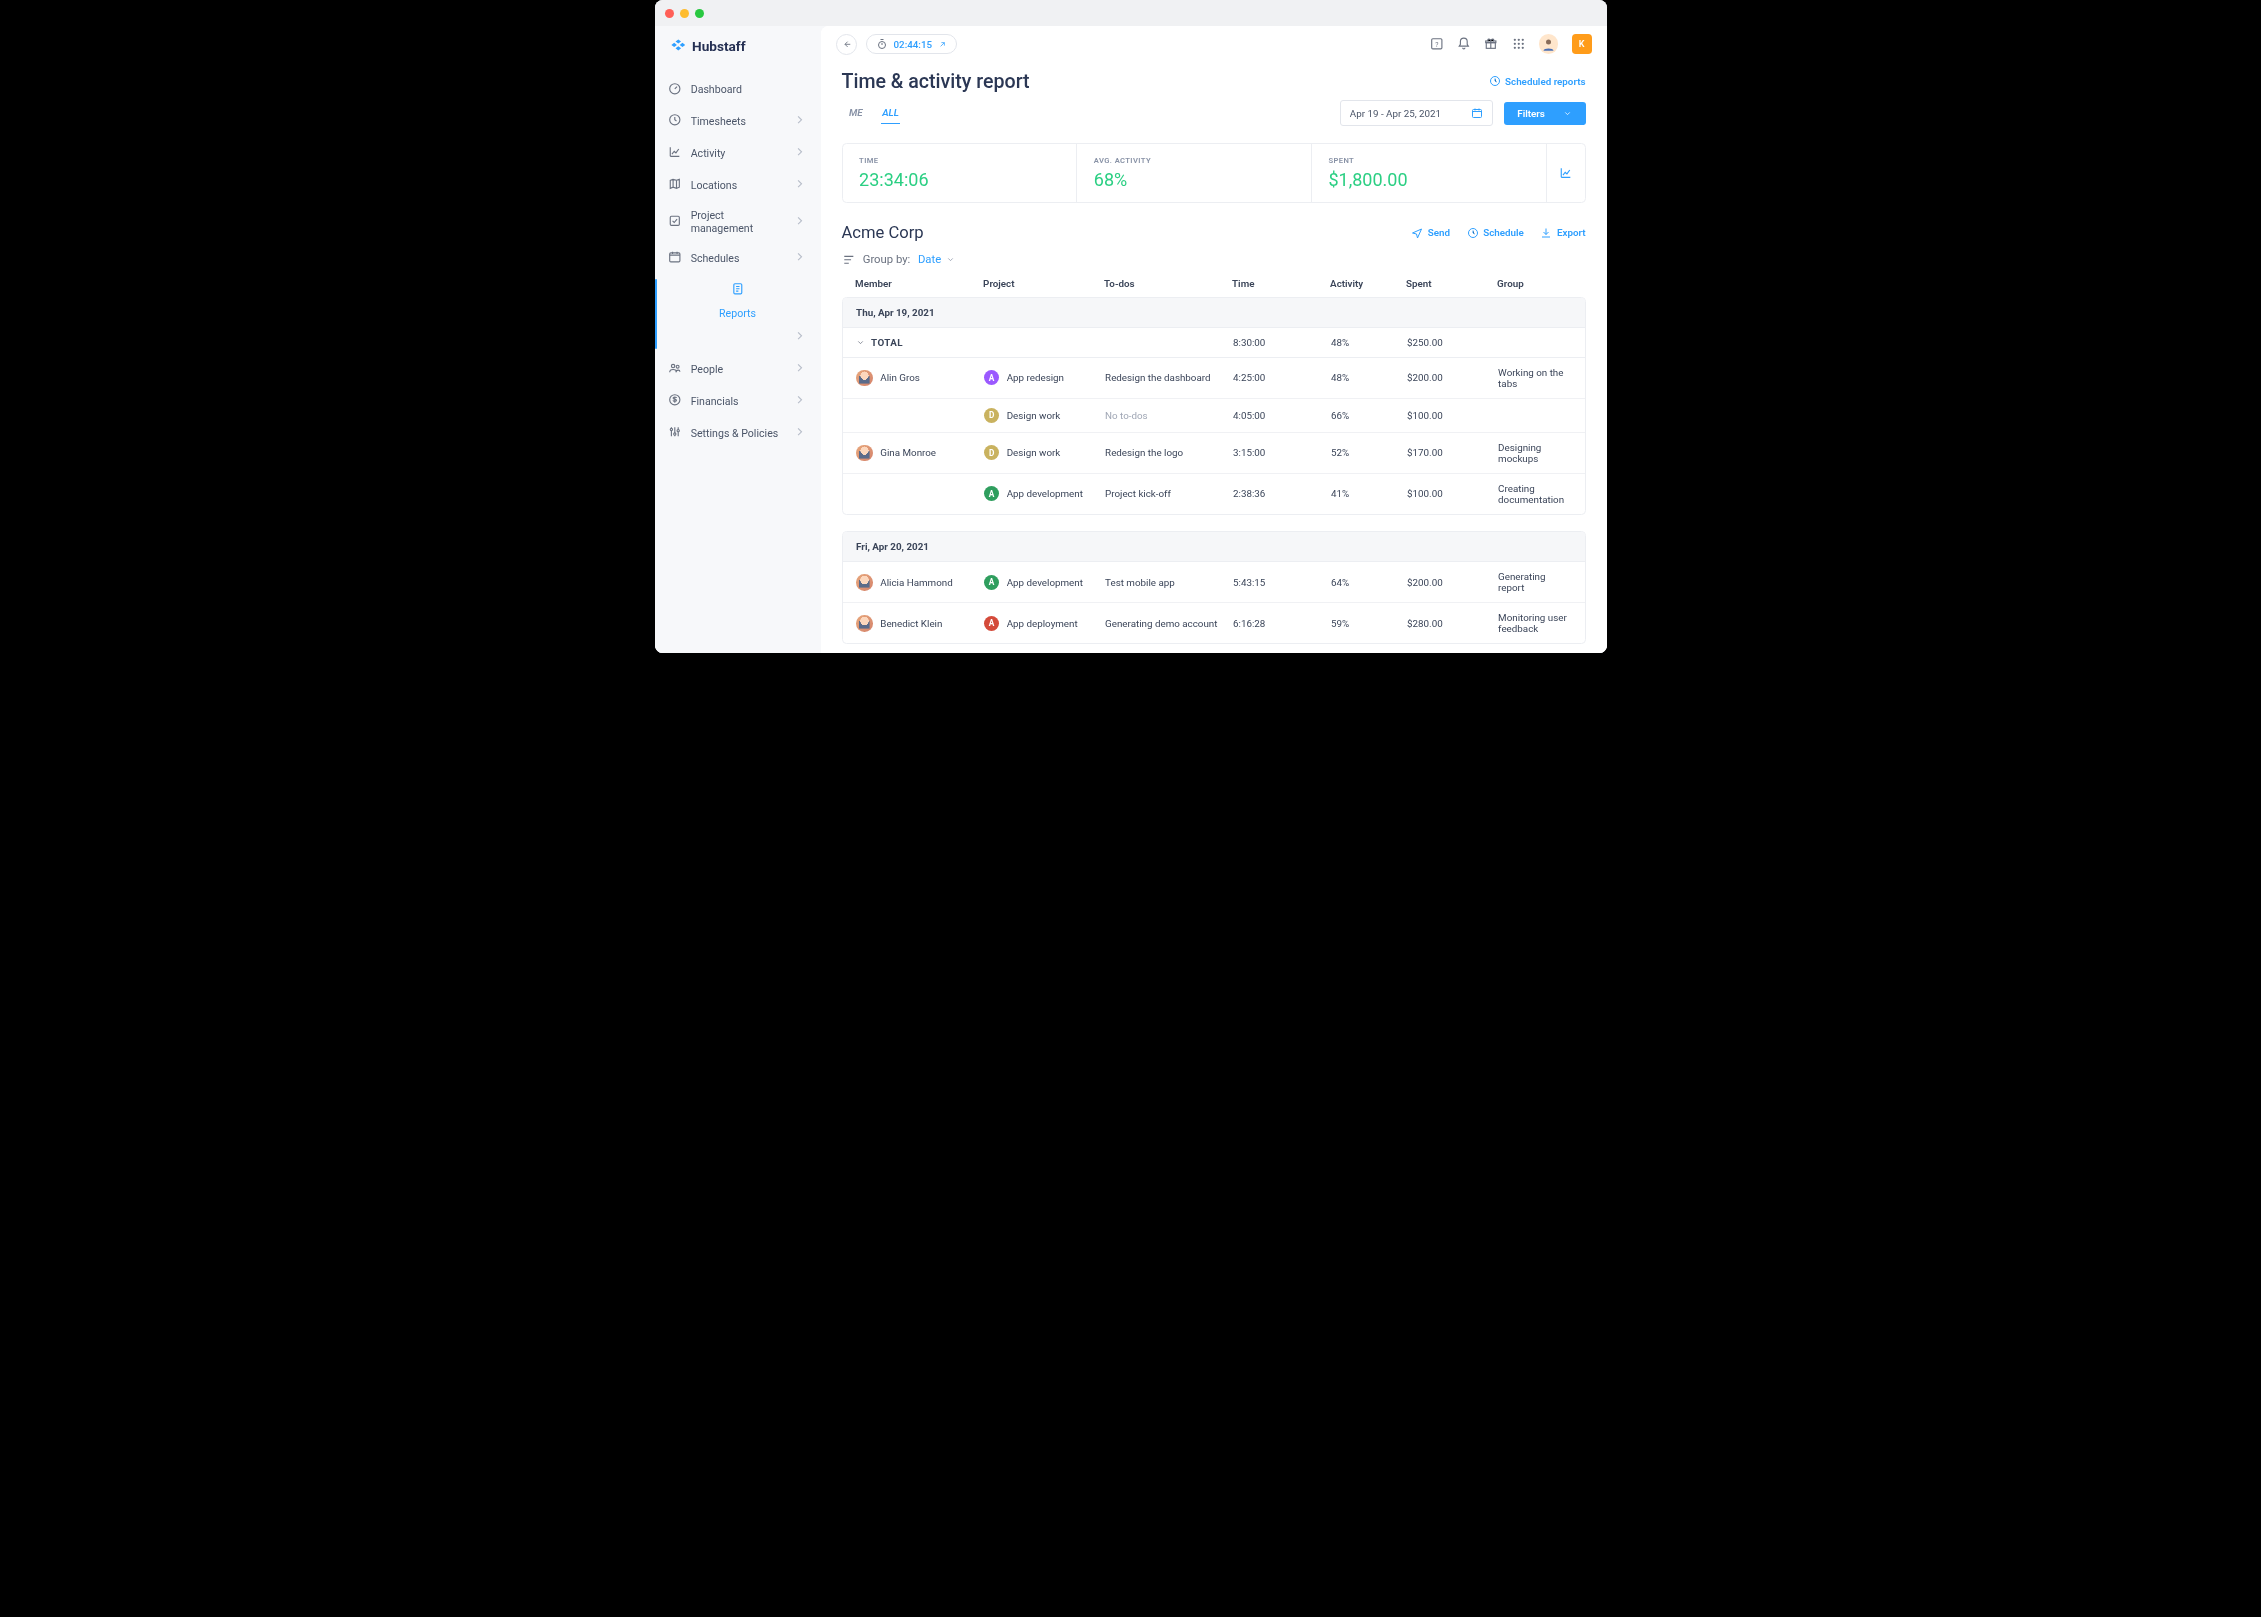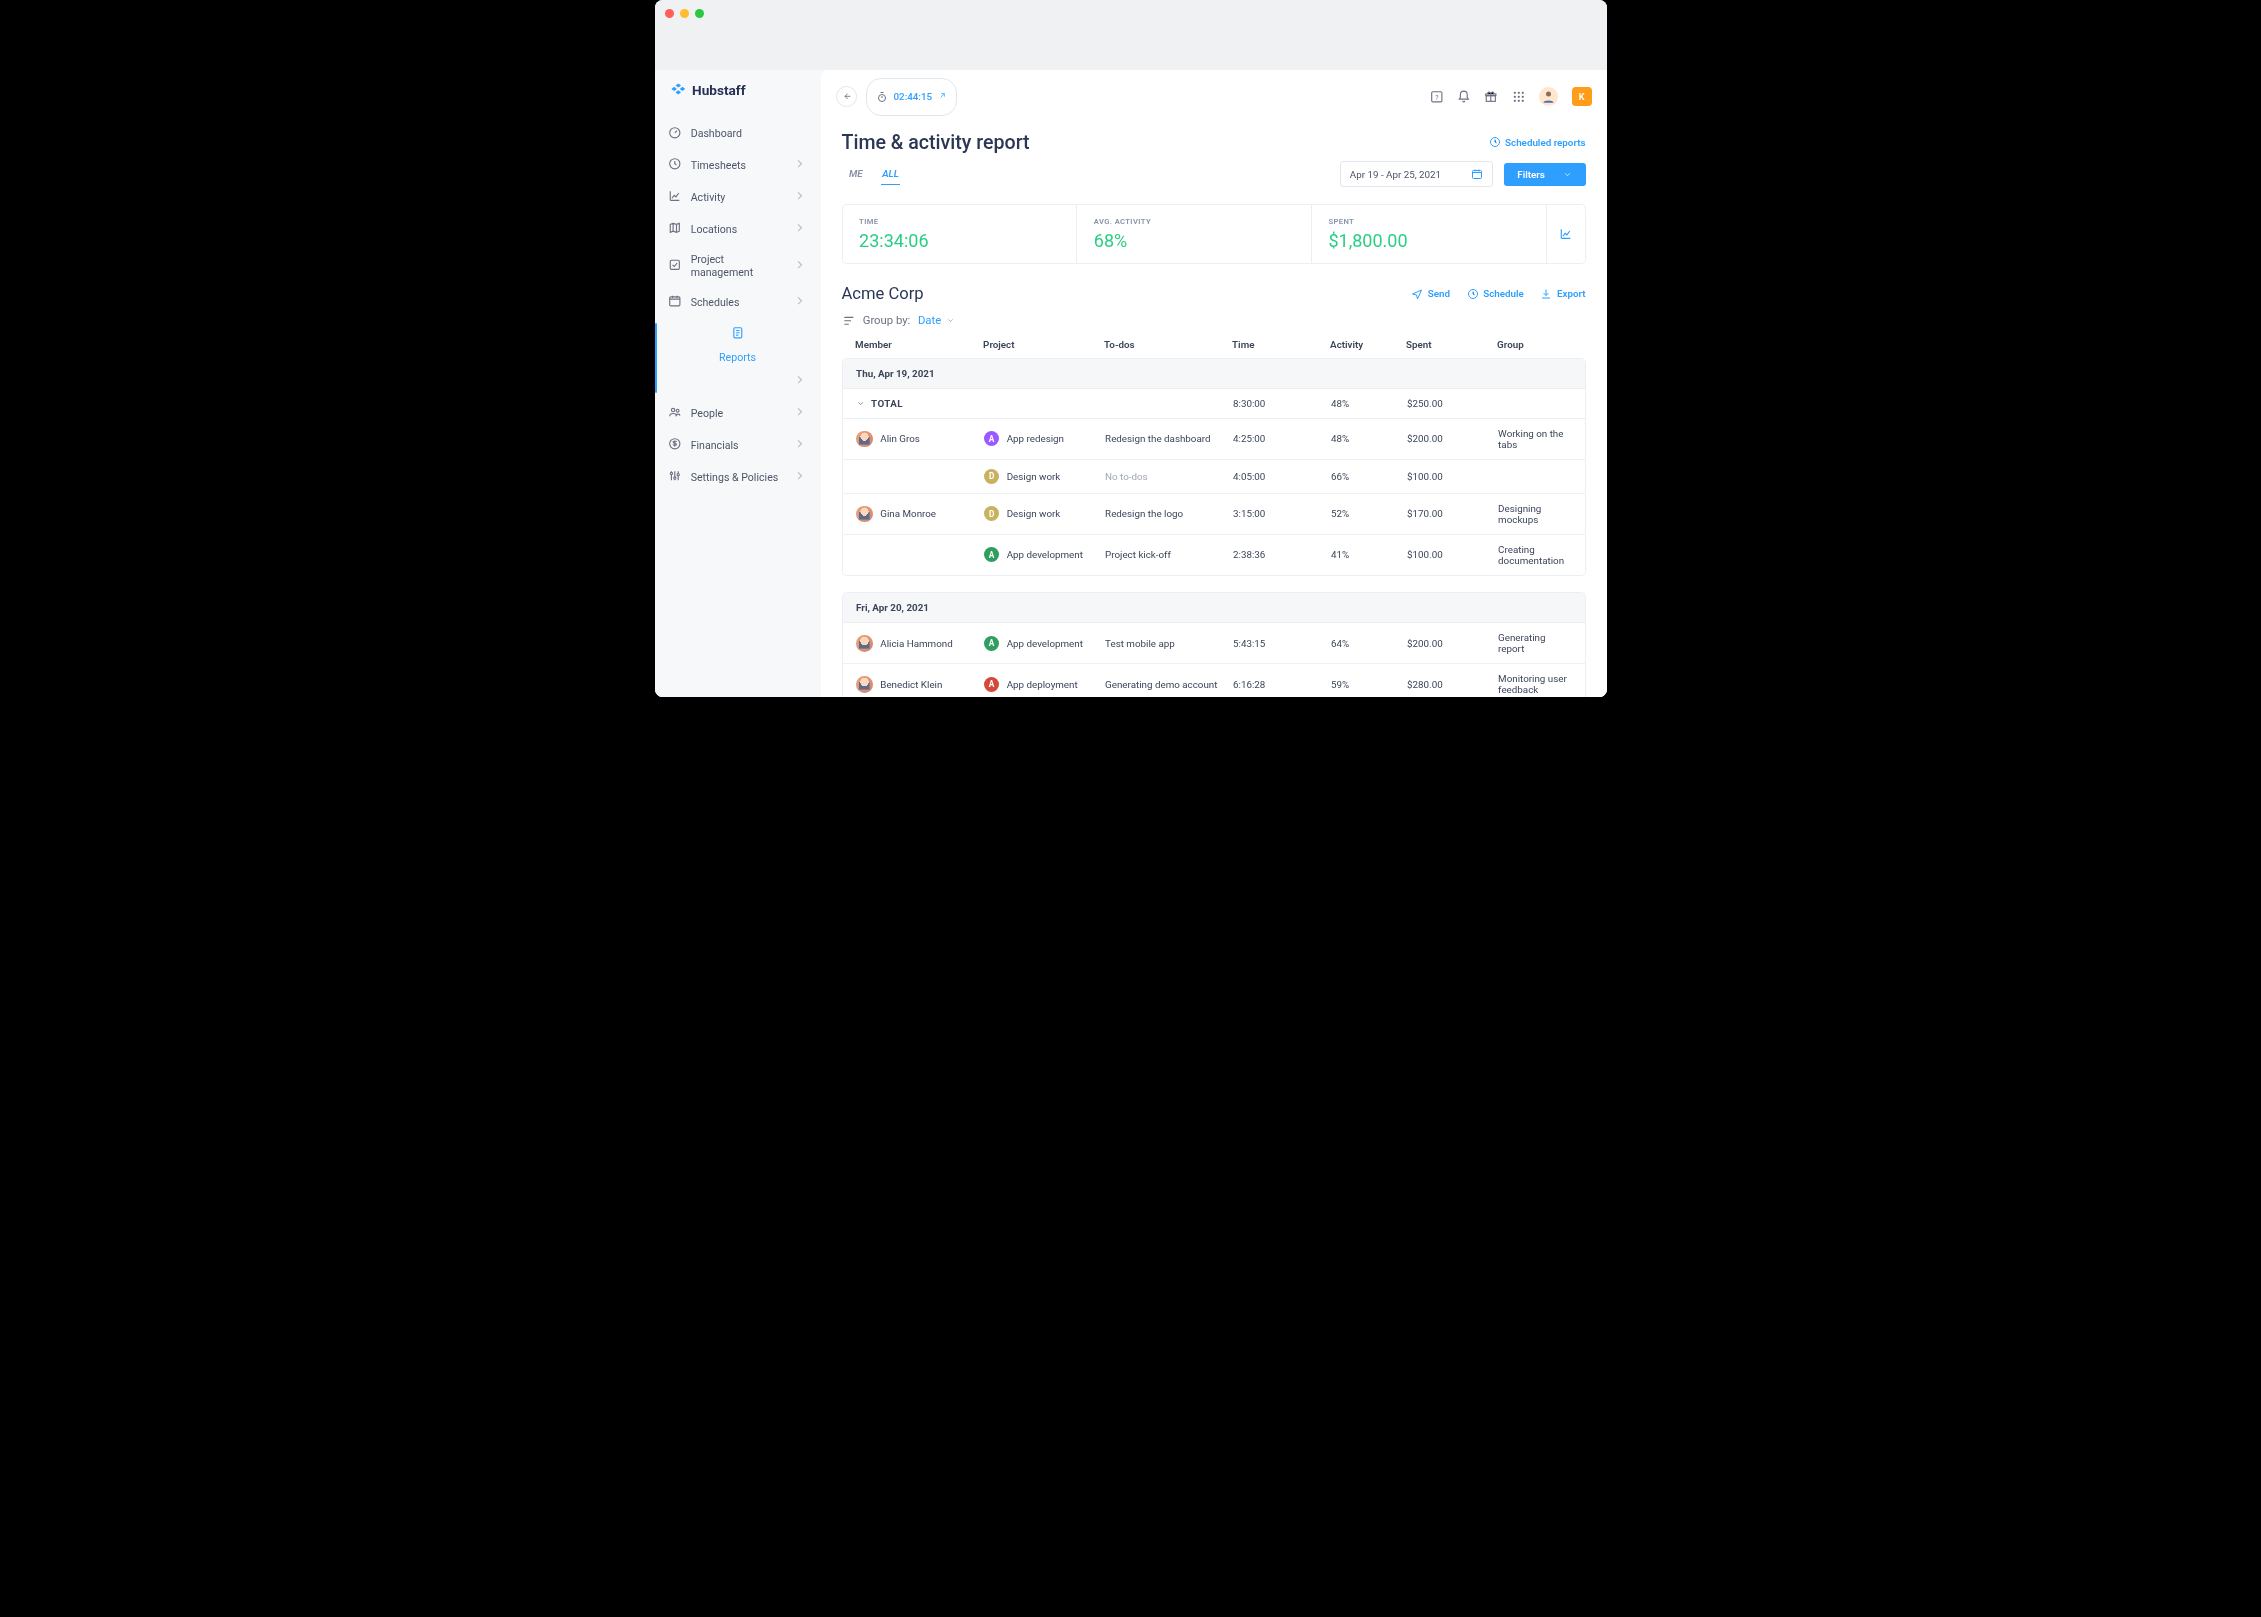--- a/index.html
+++ b/index.html
@@ -27,21 +27,20 @@
     background: #f0f1f3;
   }
   .dot { width: 9px; height: 9px; border-radius: 50%; }
   .dot.red { background: #ff5f57; }
   .dot.yellow { background: #febc2e; }
   .dot.green { background: #28c840; }
   .app {
     display: flex;
     height: 627px;
     background: #f7f8fa;
-    margin-top: 44px;
   }
   .sidebar {
     width: 166px;
     background: #f7f8fa;
     display: flex;
     flex-direction: column;
   }
   .brand {
     display: flex;
     align-items: center;
@@ -94,23 +93,23 @@
     padding: 7.6px 15px;
     gap: 9px;
     background:#fff;
   }
   .back-btn {
     width:21px;height:21px;border-radius:50%;
     display:flex;align-items:center;justify-content:center;
     border:0.8px solid #e2e5eb; cursor:pointer; color:#6b7280;
   }
   .timer-pill {
-    display:flex;gap:6px;
+    display:flex;align-items:center;gap:6px;
     border:0.8px solid #e2e5eb; border-radius:15px;
-    padding:12px 9px; color:#2e9fff; font-size:9.8px; font-weight:500;
+    padding:3px 9px; color:#2e9fff; font-size:9.8px; font-weight:500;
     cursor:pointer;
   }
   .timer-pill .stopwatch { color:#6b7280; }
   .top-right { margin-left:auto; display:flex; align-items:center; gap:13.6px; color:#6b7280; }
   .top-right .icon-btn { cursor:pointer; display:flex;align-items:center;justify-content:center;}
   .avatar-sm {
     width:19.6px;height:19.6px;border-radius:50%;
     display:flex;align-items:center;justify-content:center;
     font-size:9px;font-weight:600;
   }

